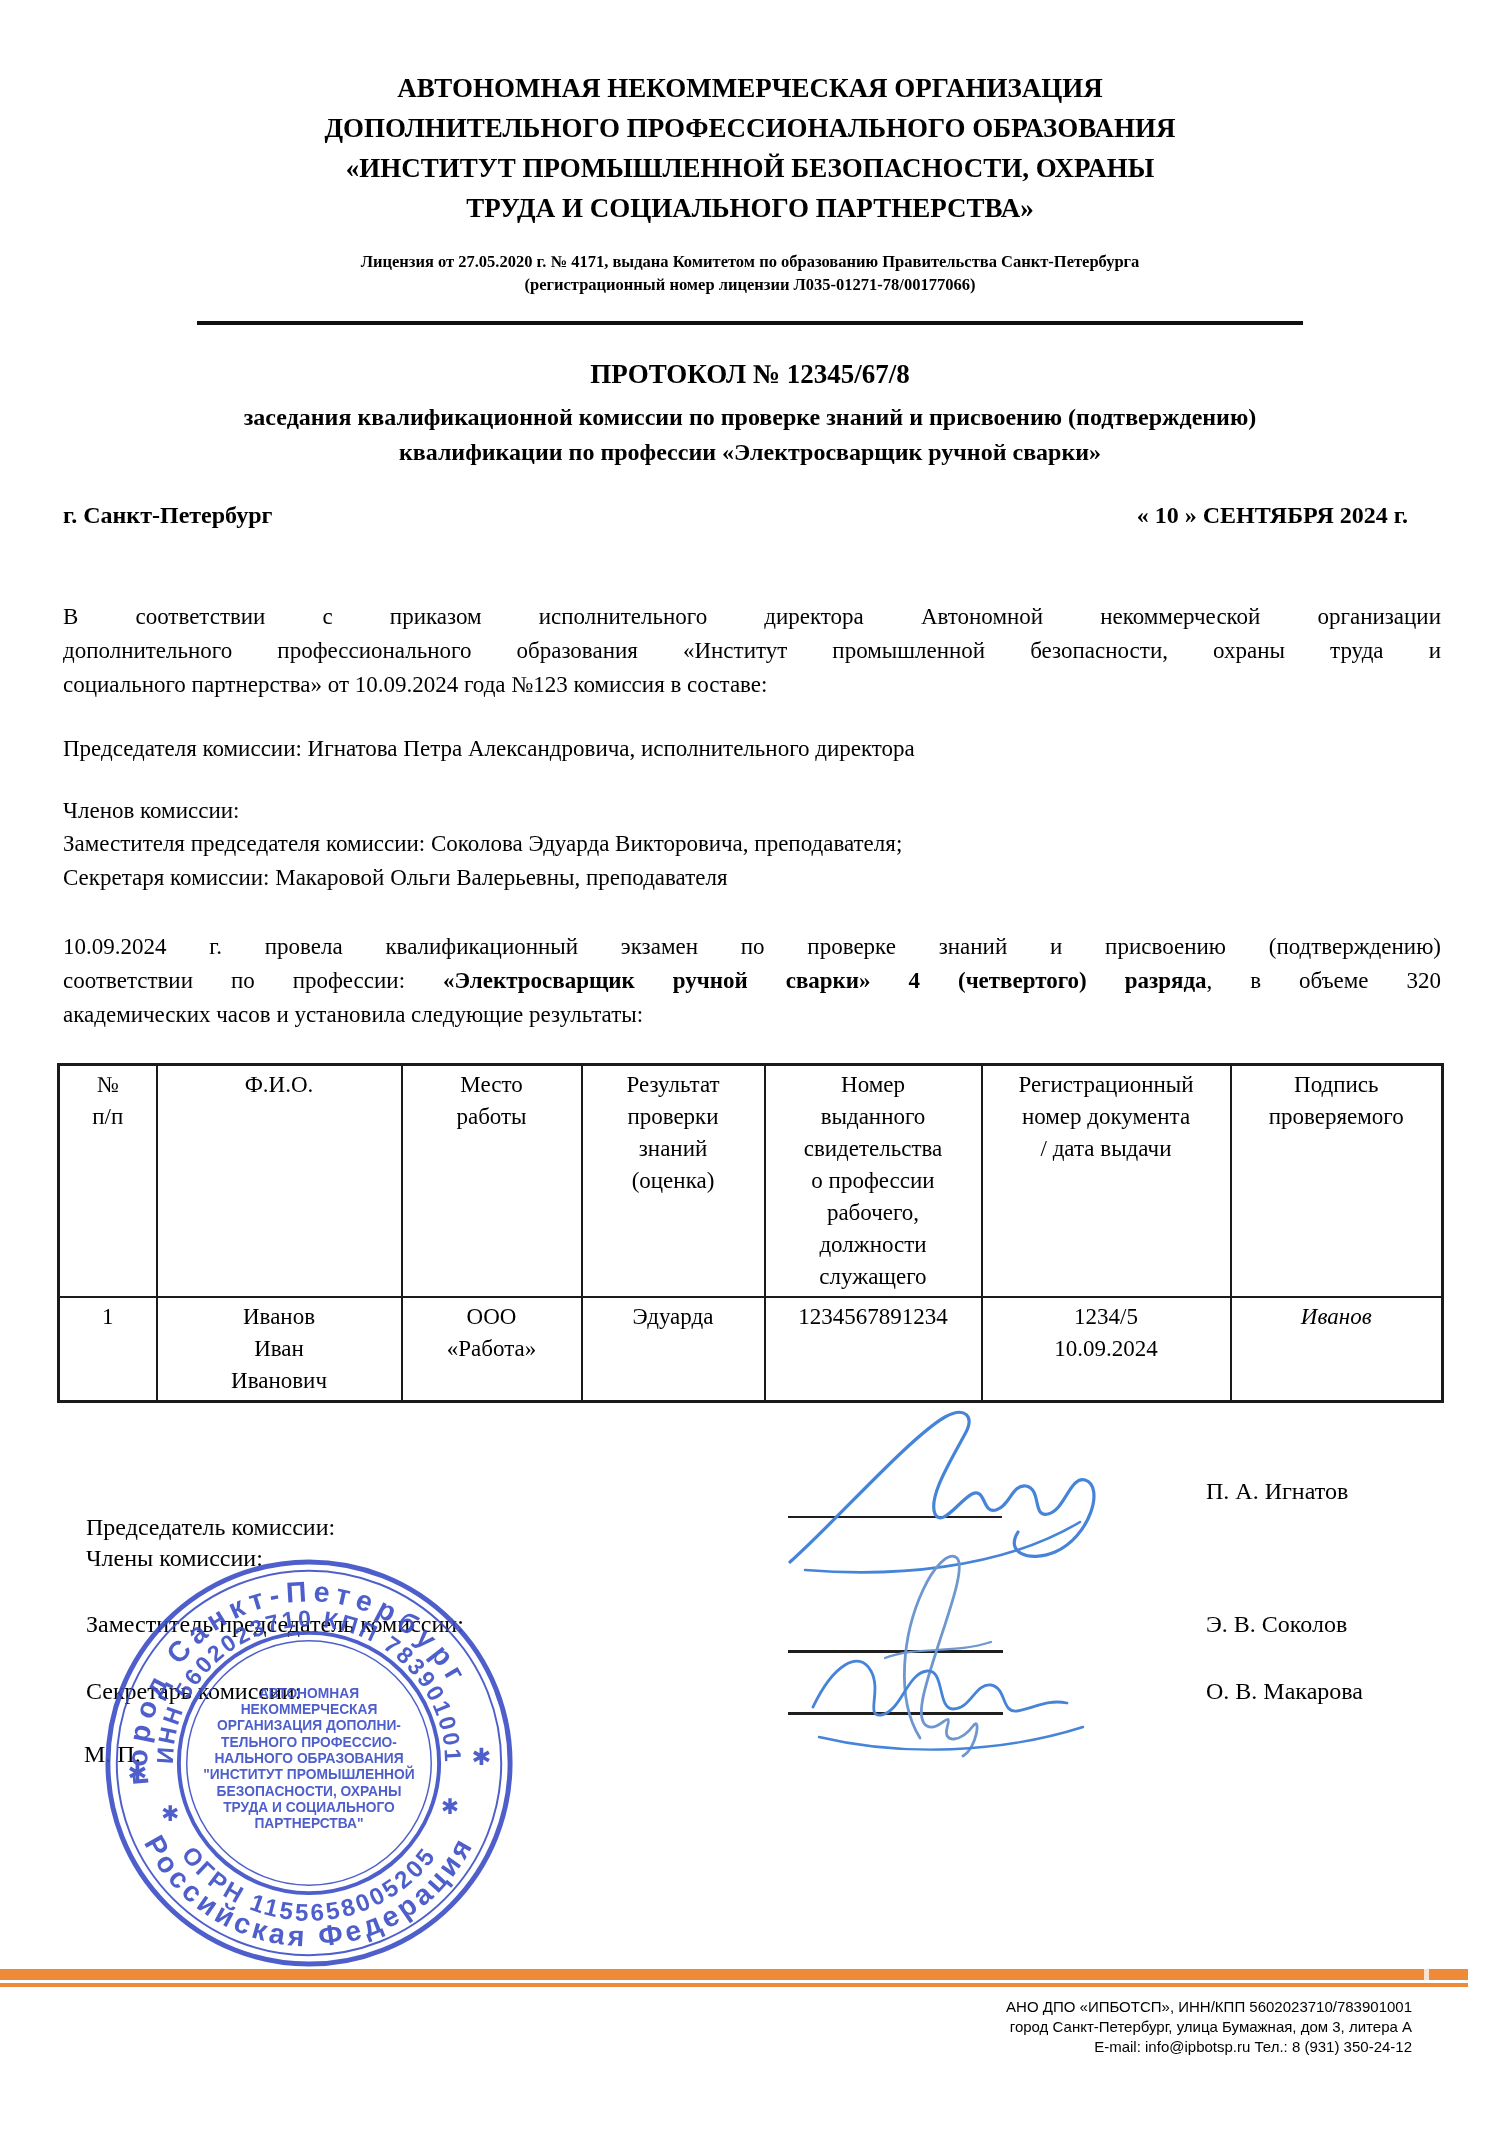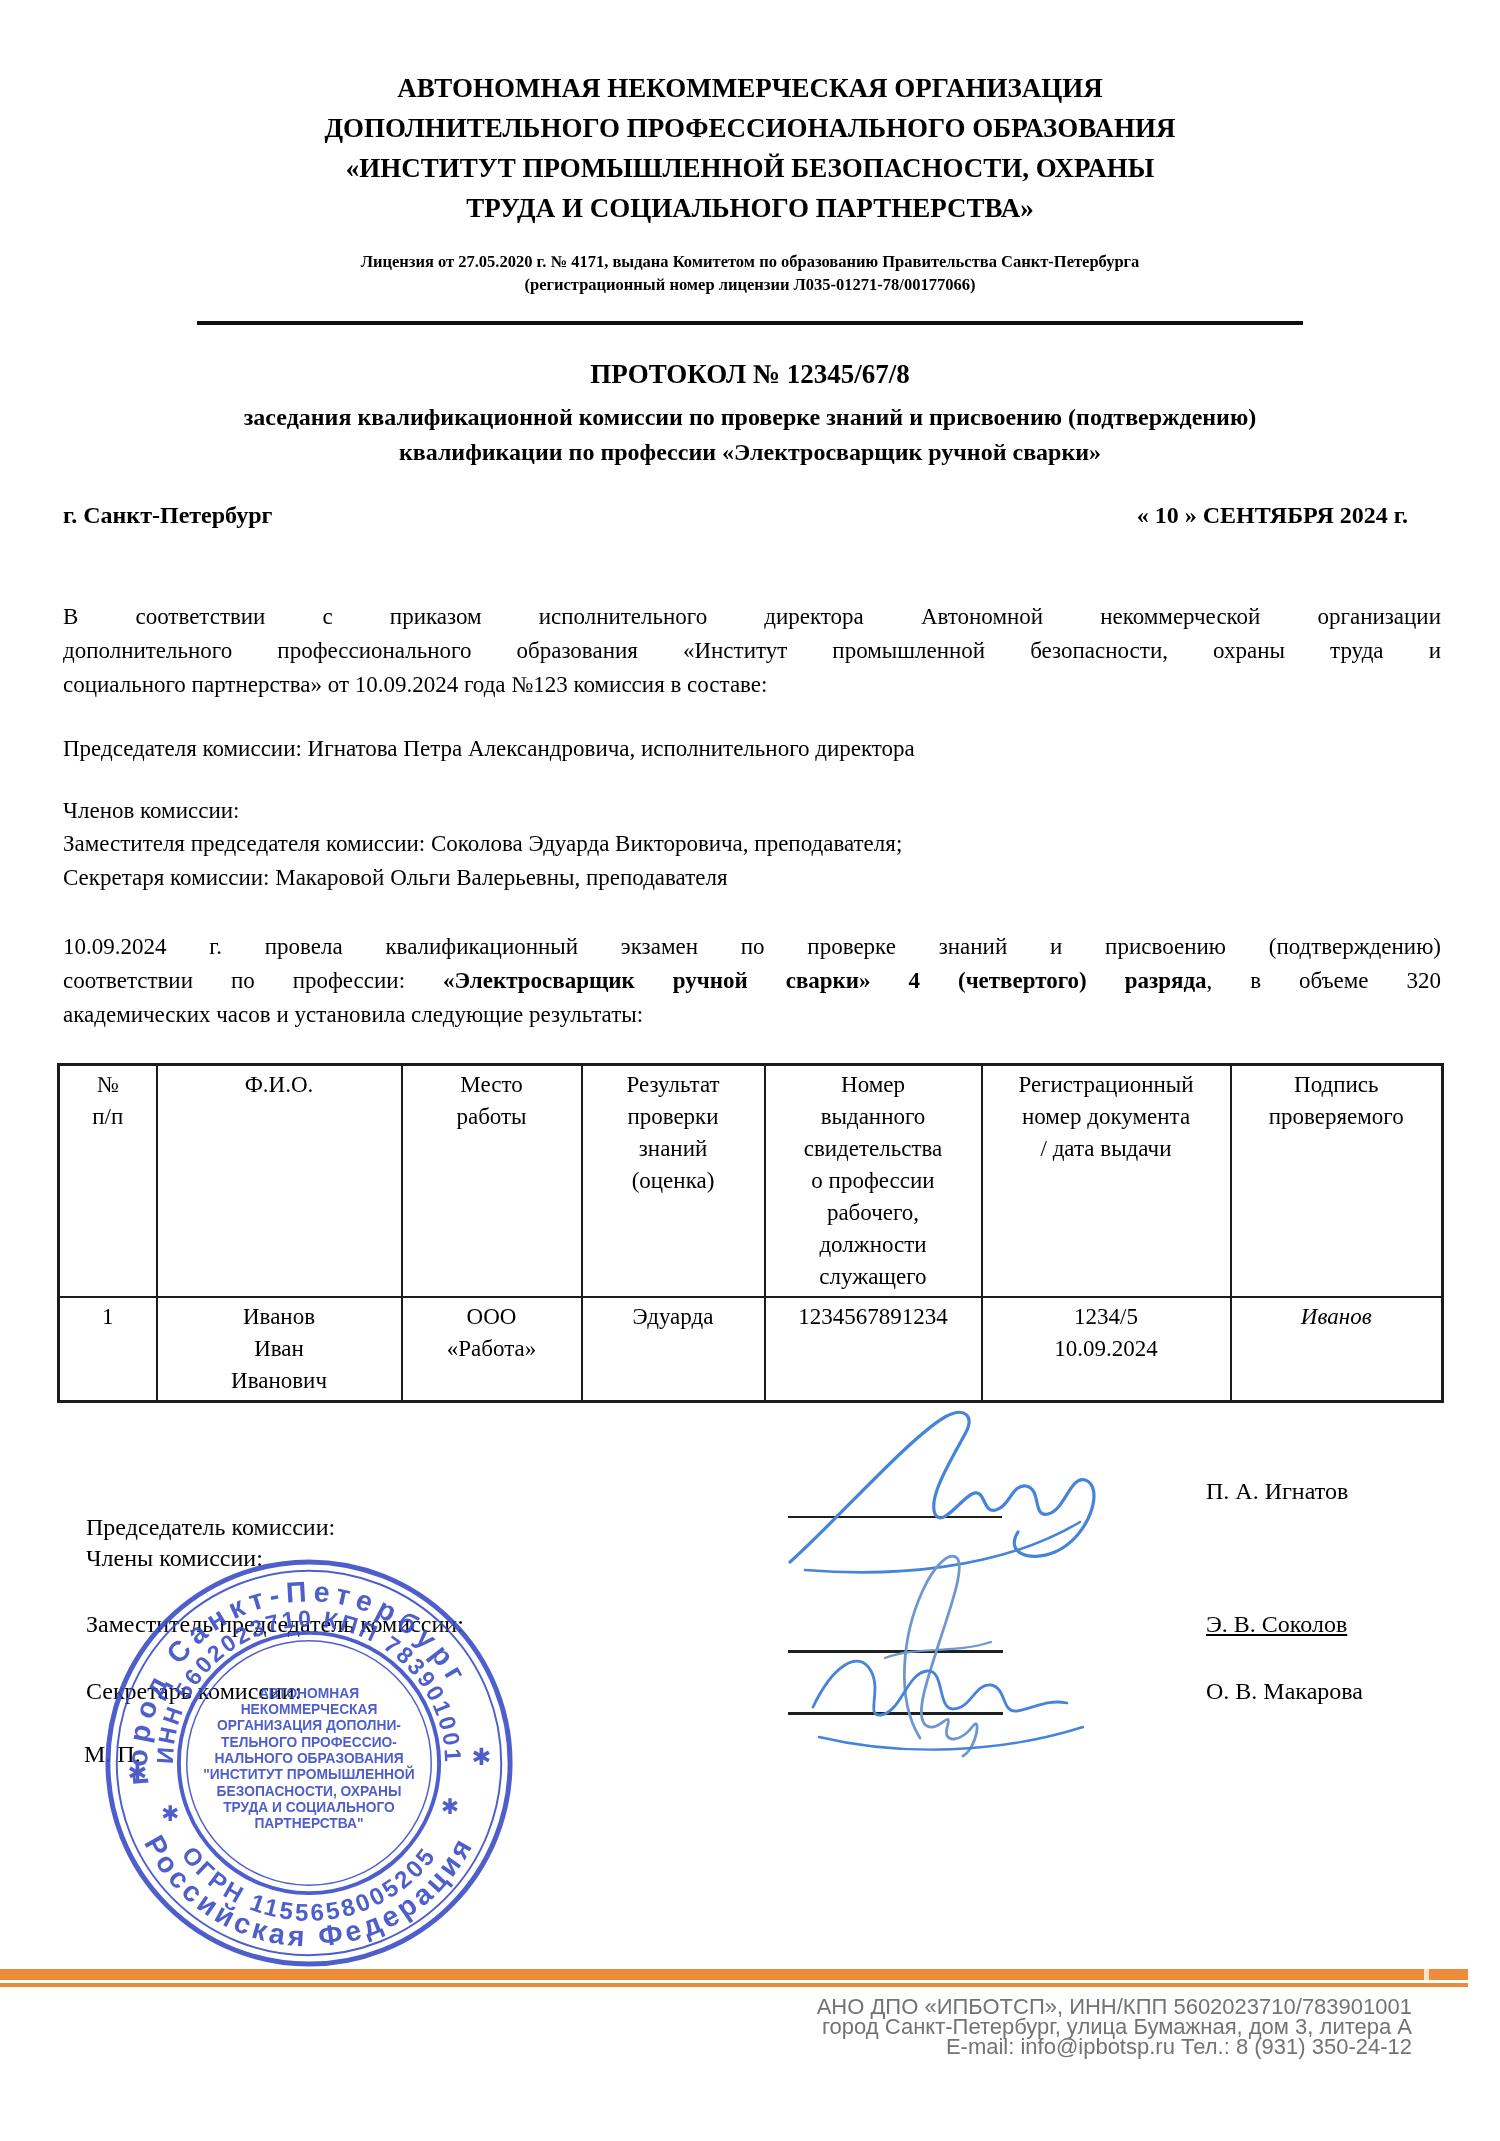--- a/index.html
+++ b/index.html
@@ -34,21 +34,21 @@
   td.fio{text-align:left;padding-left:14px;}
   td.sig-cell{font-style:italic;}
   .sig-label{font-size:24px;}
   .sig-name{font-size:24px;}
   .sig-underline{background:#1f1f1f;}
   .stripe{background:#ed8b3b;}
   .stripe-notch{background:rgba(255,255,255,0.75);}
   .footer-text{
     right:88px;top:1997px;text-align:right;
     font-family:"Liberation Sans","DejaVu Sans",sans-serif;
-    font-size:22px;line-height:20px;color:#737373;
+    font-size:15px;line-height:20px;color:#000000;
   }
   .stamp-svg{opacity:0.9;}
   .stamp-svg text{font-family:"Liberation Sans","DejaVu Sans",sans-serif;font-weight:bold;}
   .ink-path{fill:none;stroke-linecap:round;stroke-linejoin:round;}
 </style>
 </head>
 <body>
 
 <div class="page">
 
@@ -143,21 +143,21 @@
 10.09.2024</td>
         <td class="sig-cell">Иванов</td>
       </tr>
     </tbody>
   </table>
 
   <div class="abs sig-label" style="top:1478px;left:86px;margin-top:36px;">Председатель комиссии:</div>
   <div class="abs sig-name" style="top:1478px;left:1206px;">П. А. Игнатов</div>
   <div class="abs sig-label" style="top:1545px;left:86px;">Члены комиссии:</div>
   <div class="abs sig-label" style="top:1611px;left:86px;">Заместитель председатель комиссии:</div>
-  <div class="abs sig-name" style="top:1611px;left:1206px;text-decoration:underline;">Э. В. Соколов</div>
+  <div class="abs sig-name" style="top:1611px;left:1206px;">Э. В. Соколов</div>
   <div class="abs sig-label" style="top:1678px;left:86px;">Секретарь комиссии:</div>
   <div class="abs sig-name" style="top:1678px;left:1206px;">О. В. Макарова</div>
   <div class="abs sig-label" style="top:1741px;left:84px;">М. П.</div>
 
   <div class="abs sig-underline" style="top:1516px;left:788px;width:214px;height:2px;"></div>
   <div class="abs sig-underline" style="top:1650px;left:788px;width:215px;height:3px;"></div>
   <div class="abs sig-underline" style="top:1712px;left:788px;width:215px;height:3px;"></div>
 
   <svg class="abs" style="top:1402px;left:760px;" width="380" height="175" viewBox="0 0 380 175">
     <path class="ink-path" stroke="#4584d8" stroke-width="3.2" d="M 30 160 C 75 120 150 35 185 15 C 205 4 215 14 205 32 C 190 60 168 95 175 112 C 182 126 200 98 212 92 C 226 85 222 112 236 108 C 250 104 252 82 266 84 C 282 87 272 116 288 112 C 305 108 310 74 325 78 C 345 84 330 135 295 150 C 268 161 245 150 258 130"></path>

